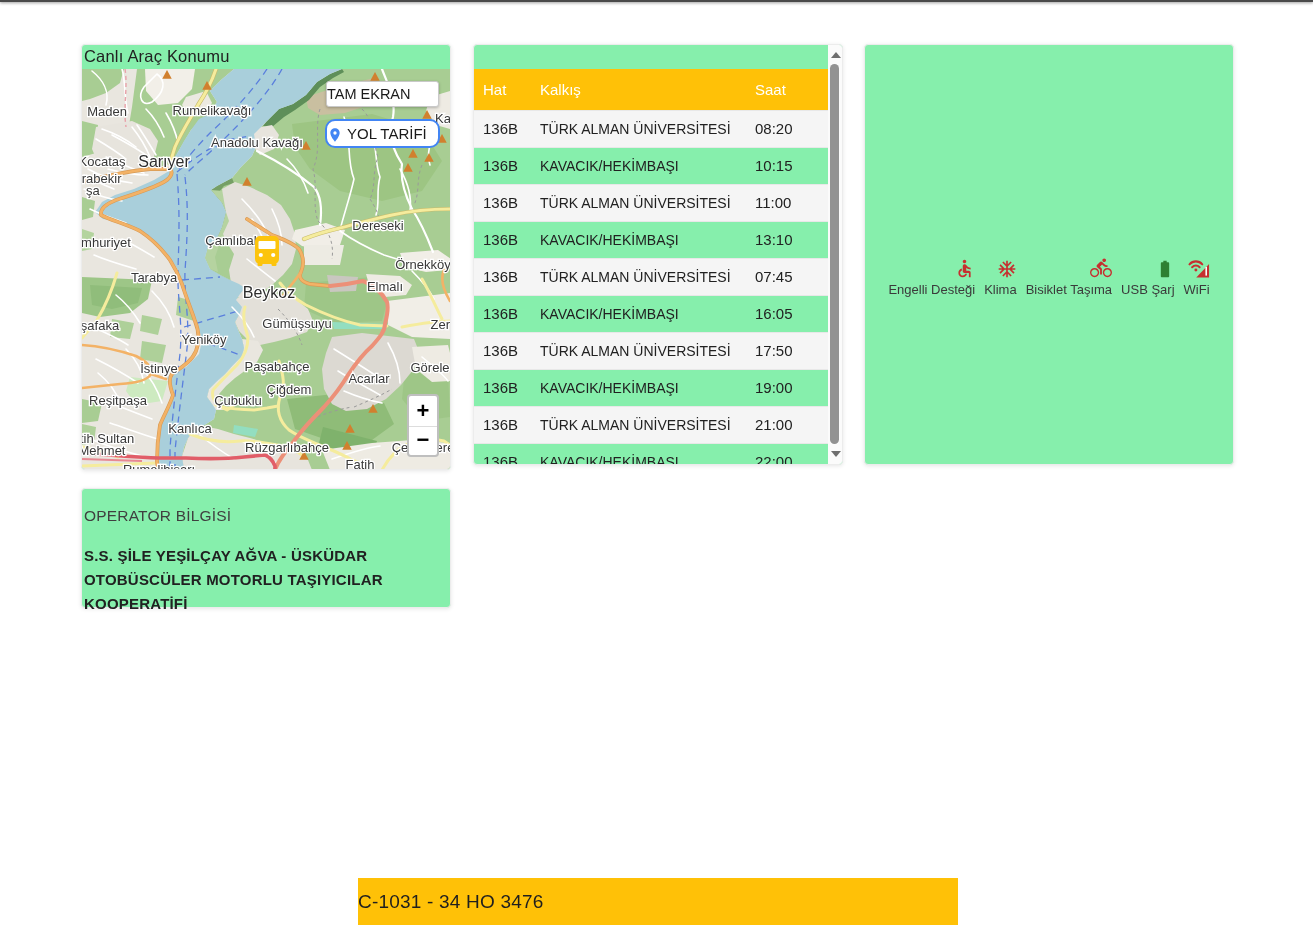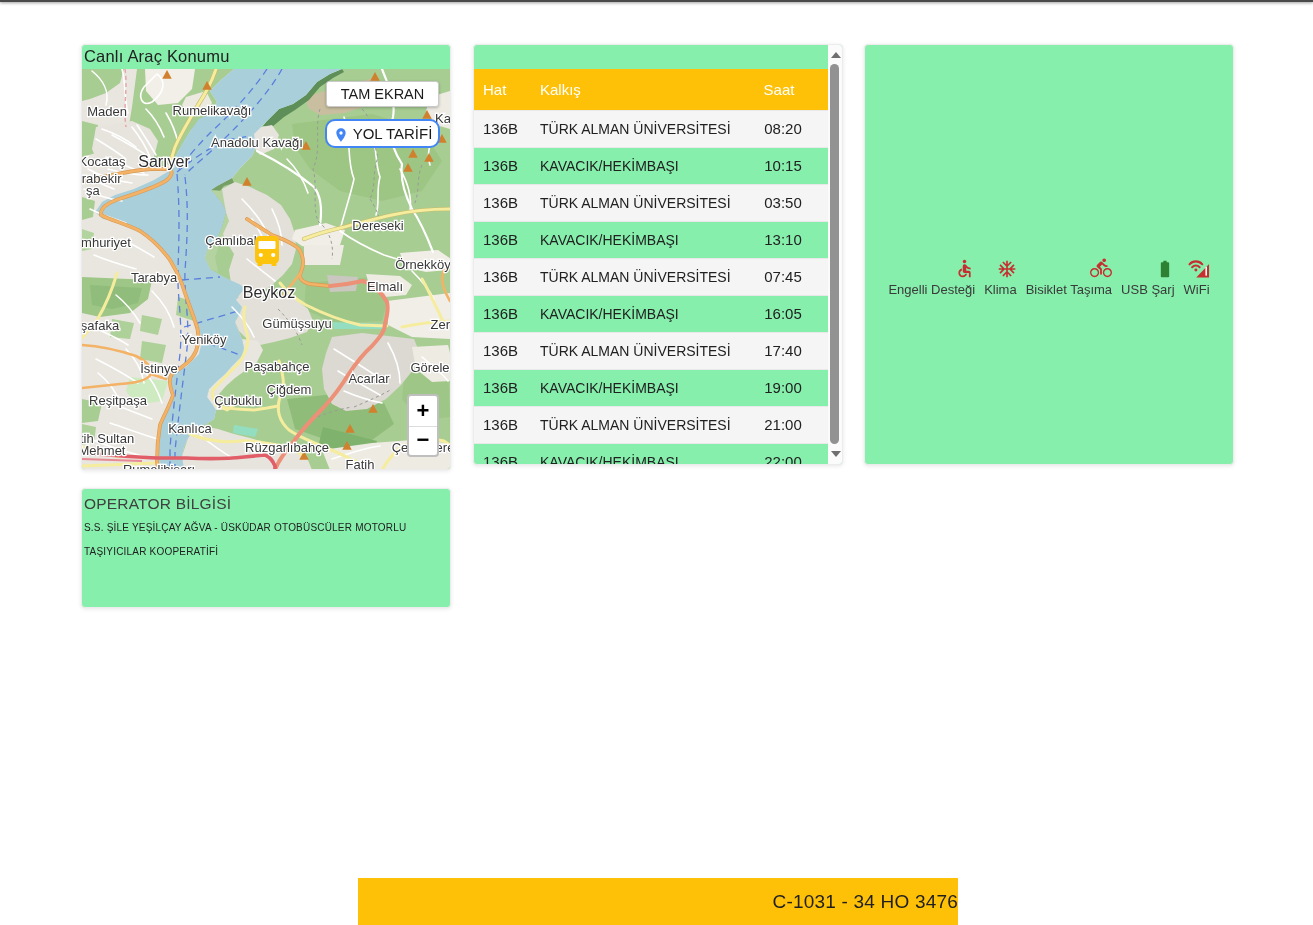--- a/index.html
+++ b/index.html
@@ -3,53 +3,53 @@
 <meta charset="utf-8">
 <style>
 *{margin:0;padding:0;box-sizing:border-box}
 html,body{width:1313px;height:925px;background:#fff;font-family:"Liberation Sans",sans-serif;position:relative;overflow:hidden}
 .topbar{position:absolute;top:0;left:0;width:1313px;height:2px;background:#4a4a4a;box-shadow:0 1px 3px rgba(0,0,0,.45);z-index:50}
 .card{position:absolute;background:#86efac;border:1px solid #ececec;border-radius:4px;box-shadow:0 1px 4px rgba(0,0,0,.10)}
 .ctitle{font-size:16.5px;color:#212121;padding:2px 0 0 2px;line-height:19px;white-space:nowrap;letter-spacing:.2px}
 
 #mapcard{left:81px;top:44px;width:370px;height:426px;overflow:hidden}
 #mapsvg{position:absolute;left:0;top:24px;width:368px;height:401px}
-.mbtn{position:absolute;background:#fff;color:#1a1a1a;text-align:center;font-size:16px}
+.mbtn{position:absolute;background:#fff;color:#1a1a1a;font-size:16px}
 #btn-fs{left:244px;top:36px;width:113px;height:26px;border:1px solid #c9c9c9;border-radius:3px;line-height:24px;box-shadow:0 1px 3px rgba(0,0,0,.25);font-size:14.5px}
 #btn-yt{left:243px;top:74px;width:115px;height:29px;border:2px solid #4285f4;border-radius:10px;line-height:25px;font-size:15px}
 #btn-yt svg{vertical-align:-4px;margin-right:4px}
 #zoomctl{position:absolute;left:325px;top:349px;width:32px;height:63px;background:#fff;border:2px solid rgba(0,0,0,.25);border-radius:4px;box-shadow:0 0 0 0 #000}
 #zoomctl .zi{width:100%;height:30px;text-align:center;font-size:22px;font-weight:bold;color:#000;line-height:30px}
 #zoomctl .zi+.zi{border-top:1px solid #ddd;height:29px;line-height:26px}
 
 #tablecard{left:473px;top:44px;width:370px;height:421px;overflow:hidden}
 table.sched{border-collapse:collapse;position:absolute;left:0;top:24px;width:355px;font-size:15px;color:#212121;table-layout:fixed}
 table.sched th{background:#ffc107;color:#fff;font-weight:normal;text-align:left;height:41px;padding:0}
 table.sched td{height:37px;padding:0;border-top:1px solid #e8e8e8}
 table.sched td.c2{font-size:14px}
 table.sched .c1{width:66px;padding-left:9px}
-table.sched .c3{width:74px;text-align:center;padding-right:18px}
+table.sched .c3{width:74px;text-align:left;padding-right:18px}
 table.sched th.c3{padding-right:26px}
 table.sched tr.g td{background:#f5f5f5}
 .sbar{position:absolute;right:0;top:0;bottom:0;width:14px;background:#fbfbfb}
 .sbar .up,.sbar .dn{position:absolute;left:3px;width:0;height:0;border-left:5px solid transparent;border-right:5px solid transparent}
 .sbar .up{top:7px;border-bottom:6px solid #6f6f6f}
 .sbar .dn{bottom:7px;border-top:6px solid #6f6f6f}
 .sbar .thumb{position:absolute;left:2px;width:9px;top:19px;bottom:20px;background:#929292;border-radius:5px}
 
 #speccard{left:864px;top:44px;width:370px;height:421px}
 #specrow{position:absolute;left:0;top:212px;width:100%;display:flex;justify-content:center;align-items:flex-end;gap:9px}
 .spec{display:flex;flex-direction:column;align-items:flex-end;font-size:13px;color:#3a3a3a;white-space:nowrap}
 .spec svg{margin-bottom:3px}
 
-#opcard{left:81px;top:488px;width:370px;height:120px;padding:5px 6px 0 2px}
+#opcard{left:81px;top:488px;width:370px;height:120px;padding:17px 6px 0 2px}
 #opcard .t1{font-size:15.5px;color:#3f3f3f;line-height:20px;letter-spacing:.2px}
-#opcard .t2{font-size:10px;color:#212121;font-weight:normal;line-height:24px;margin-top:2px;letter-spacing:.2px}
-
-#plate{position:absolute;left:358px;top:878px;width:600px;height:47px;background:#ffc107;color:#1f1f1f;font-size:19px;text-align:right;line-height:47px;letter-spacing:.2px}
+#opcard .t2{font-size:15px;color:#212121;font-weight:bold;line-height:24px;margin-top:18px;letter-spacing:.2px}
+
+#plate{position:absolute;left:358px;top:878px;width:600px;height:47px;background:#ffc107;color:#1f1f1f;font-size:19px;text-align:left;line-height:47px;letter-spacing:.2px}
 </style>
 </head>
 <body>
 <div class="topbar"></div>
 
 <div class="card" id="mapcard">
   <div class="ctitle">Canlı Araç Konumu</div>
   <svg id="mapsvg" viewBox="0 0 368 401" preserveAspectRatio="none">
       <rect x="0" y="0" width="368" height="401" fill="#e9e6df"></rect>
 <path d="M55,0 L152,0 139,11 128,22 135,33 126,46 109,61 96,83 91,94 70,100 52,88 45,68 50,38 Z" fill="#a8cd93"></path>
@@ -275,41 +275,41 @@
           <td class="c3">08:20</td>
         </tr>
     <tr>
           <td class="c1">136B</td>
           <td class="c2">KAVACIK/HEKİMBAŞI</td>
           <td class="c3">10:15</td>
         </tr>
     <tr class="g">
           <td class="c1">136B</td>
           <td class="c2">TÜRK ALMAN ÜNİVERSİTESİ</td>
-          <td class="c3">03:50</td>
+          <td class="c3">11:00</td>
         </tr>
     <tr>
           <td class="c1">136B</td>
           <td class="c2">KAVACIK/HEKİMBAŞI</td>
           <td class="c3">13:10</td>
         </tr>
     <tr class="g">
           <td class="c1">136B</td>
           <td class="c2">TÜRK ALMAN ÜNİVERSİTESİ</td>
           <td class="c3">07:45</td>
         </tr>
     <tr>
           <td class="c1">136B</td>
           <td class="c2">KAVACIK/HEKİMBAŞI</td>
           <td class="c3">16:05</td>
         </tr>
     <tr class="g">
           <td class="c1">136B</td>
           <td class="c2">TÜRK ALMAN ÜNİVERSİTESİ</td>
-          <td class="c3">17:40</td>
+          <td class="c3">17:50</td>
         </tr>
     <tr>
           <td class="c1">136B</td>
           <td class="c2">KAVACIK/HEKİMBAŞI</td>
           <td class="c3">19:00</td>
         </tr>
     <tr class="g">
           <td class="c1">136B</td>
           <td class="c2">TÜRK ALMAN ÜNİVERSİTESİ</td>
           <td class="c3">21:00</td>

